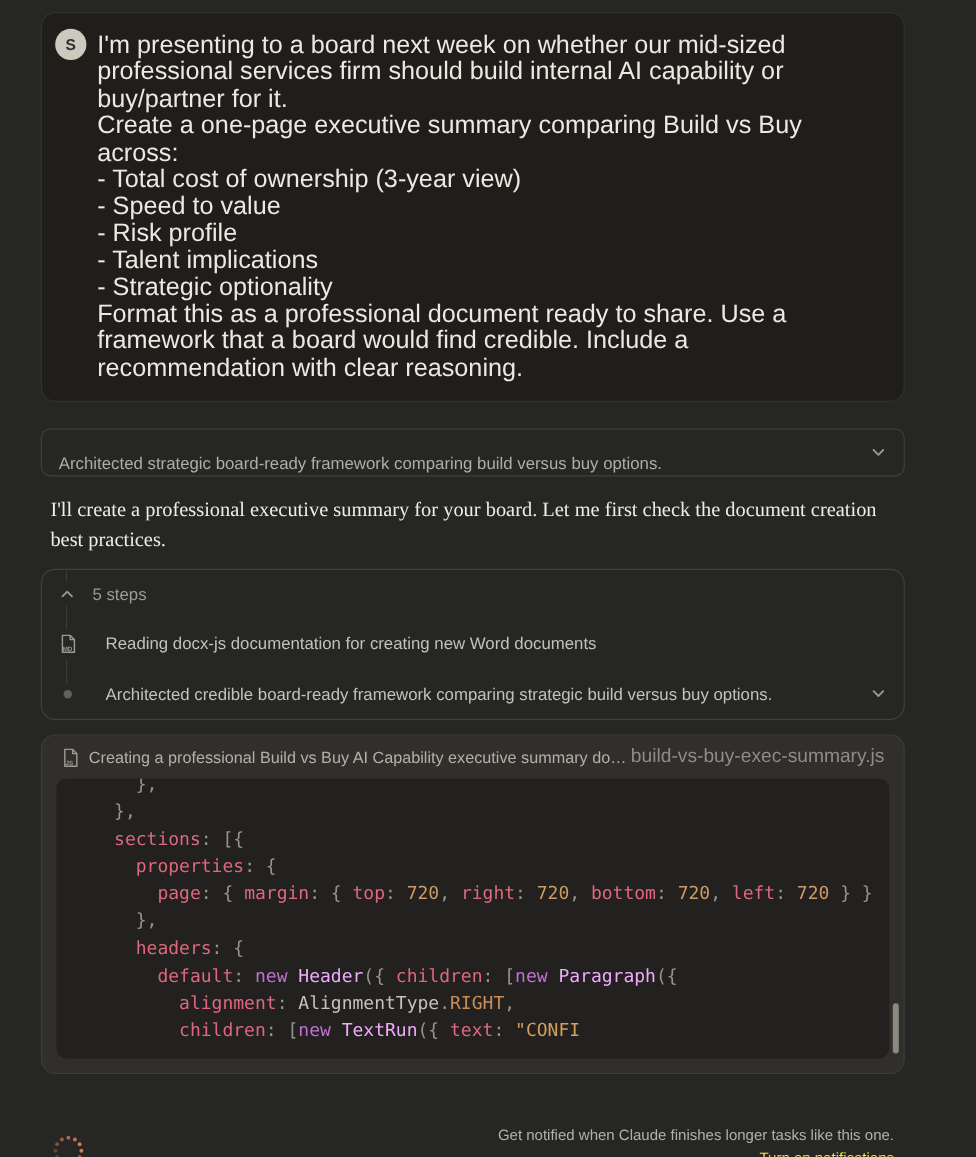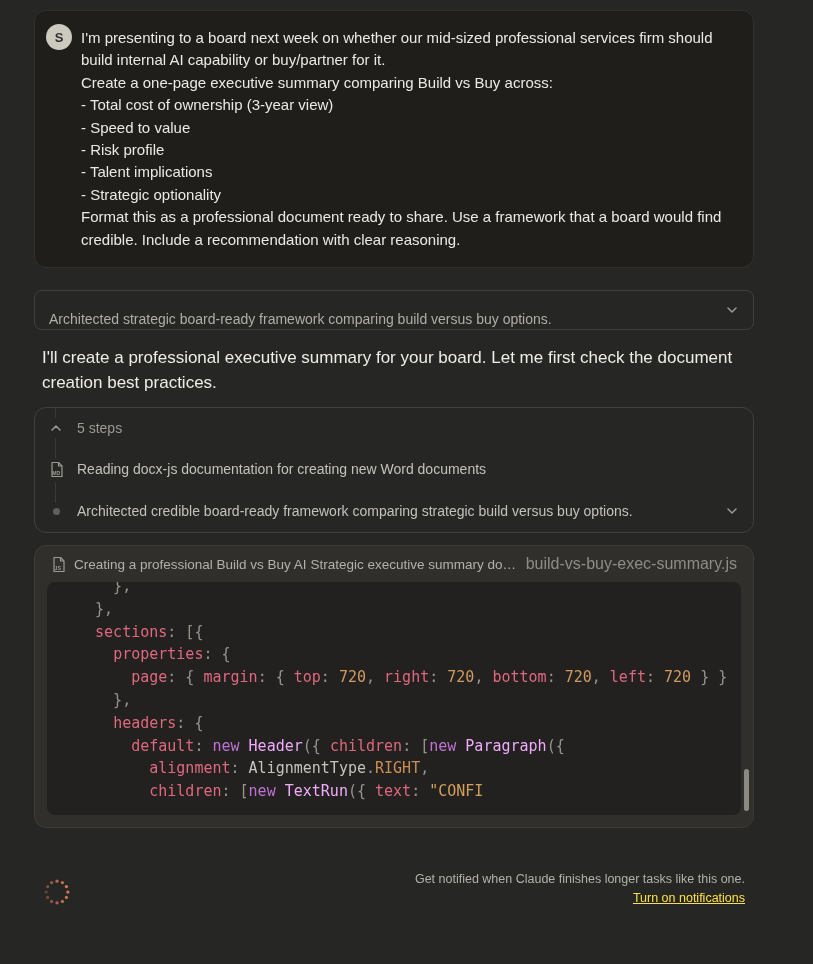--- a/index.html
+++ b/index.html
@@ -21,42 +21,42 @@
     padding: 16px 24px 16px 46px;
   }
   .avatar {
     position: absolute; left: 11px; top: 13px;
     width: 26px; height: 26px; border-radius: 50%;
     background: #ccc9bf; color: #30302e;
     font-size: 13px; font-weight: bold;
     display: flex; align-items: center; justify-content: center;
   }
   .user-text {
-    font-size: 15px; line-height: 22.4px;
+    font-size: 21px; line-height: 22.4px;
     white-space: pre-line; color: #ebe9e2;
   }
 
   
   .thought-pill {
     margin-top: 22px;
     height: 40px;
     border: 1px solid #41403b;
     border-radius: 8px;
     display: flex; align-items: center;
     padding: 0 14px;
     cursor: pointer;
   }
   .thought-pill .pill-label { font-size: 14px; color: #b0ada4; flex: 1; margin-top: 18px; }
 
   .chev { flex: none; }
   .chev path { stroke: #9c9992; stroke-width: 1.5; fill: none; stroke-linecap: round; stroke-linejoin: round; }
 
   
   .prose {
-    font-family: Liberation Sans, sans-serif;
+    font-family: Liberation Serif, serif;
     font-size: 17px; line-height: 24.5px;
     color: #eeece4;
     margin: 16px 0 0 8px;
     width: 706px;
   }
   .prose.second { margin-top: 14px; }
 
   
   .steps-panel {
     position: relative;
@@ -65,21 +65,21 @@
     border-radius: 12px;
     padding: 12px 14px 12px 13px;
   }
   .connector { position: absolute; left: 20px; width: 1px; background: #3b3a36; }
   .connector.c1 { top: 0; height: 10px; }
   .connector.c2 { top: 30px; height: 20px; }
   .connector.c3 { top: 74px; height: 21px; }
   .steps-header { display: flex; align-items: center; height: 16px; cursor: pointer; }
   .steps-header .icon-cell { width: 16px; display:flex; justify-content:center; }
   .steps-header .steps-count { font-size: 14px; color: #9d9a92; margin-left: 13px; }
-  .step-row { display: flex; align-items: center; height: 18px; cursor: pointer; }
+  .step-row { display: flex; align-items: center; height: 18px; cursor: pointer; gap: 11px; }
   .step-row.s1 { margin-top: 24px; }
   .step-row.s2 { margin-top: 24px; }
   .icon-cell { width: 16px; display: flex; justify-content: center; align-items: center; flex: none; }
   .step-label { font-size: 14px; color: #c4c1b8; margin-left: 13px; flex: 1; }
   .step-dot { width: 7px; height: 7px; border-radius: 50%; background: #62605b; }
   .file-icon path { stroke: #9d9a92; fill: none; stroke-width: 1.2; stroke-linejoin: round; }
   .file-icon text { fill: #9d9a92; font-family: "Liberation Sans", sans-serif; font-weight: bold; }
 
   
   .code-panel {
@@ -198,21 +198,21 @@
   </div>
 
 
   <div class="code-panel">
     <div class="code-header">
       <svg class="file-icon" width="15" height="17" viewBox="0 0 15 17">
         <path d="M3 1.5h6.5l3.5 3.5v10.5H3z"></path>
           <path d="M9.5 1.5V5H13"></path>
         <text x="3.6" y="14.2" font-size="5.2">JS</text>
       </svg>
-      <span class="code-title">Creating a professional Build vs Buy AI Strategic executive summary do…</span>
+      <span class="code-title">Creating a professional Build vs Buy AI Capability executive summary do…</span>
       <span class="code-filename">build-vs-buy-exec-summary.js</span>
     </div>
     <div class="code-area">
       <div class="code-pre"><div class="code-line"><span class="tok-p">    },</span></div><div class="code-line"><span class="tok-p">  },</span></div><div class="code-line"><span class="tok-p">  </span><span class="tok-k">sections</span><span class="tok-p">: [{</span></div><div class="code-line"><span class="tok-p">    </span><span class="tok-k">properties</span><span class="tok-p">: {</span></div><div class="code-line"><span class="tok-p">      </span><span class="tok-k">page</span><span class="tok-p">: { </span><span class="tok-k">margin</span><span class="tok-p">: { </span><span class="tok-k">top</span><span class="tok-p">: </span><span class="tok-n">720</span><span class="tok-p">, </span><span class="tok-k">right</span><span class="tok-p">: </span><span class="tok-n">720</span><span class="tok-p">, </span><span class="tok-k">bottom</span><span class="tok-p">: </span><span class="tok-n">720</span><span class="tok-p">, </span><span class="tok-k">left</span><span class="tok-p">: </span><span class="tok-n">720</span><span class="tok-p"> } }</span></div><div class="code-line"><span class="tok-p">    },</span></div><div class="code-line"><span class="tok-p">    </span><span class="tok-k">headers</span><span class="tok-p">: {</span></div><div class="code-line"><span class="tok-p">      </span><span class="tok-k">default</span><span class="tok-p">: </span><span class="tok-w">new</span><span class="tok-p"> </span><span class="tok-c">Header</span><span class="tok-p">({ </span><span class="tok-k">children</span><span class="tok-p">: [</span><span class="tok-w">new</span><span class="tok-p"> </span><span class="tok-c">Paragraph</span><span class="tok-p">({</span></div><div class="code-line"><span class="tok-p">        </span><span class="tok-k">alignment</span><span class="tok-p">: </span><span class="tok-i">AlignmentType</span><span class="tok-p">.</span><span class="tok-o">RIGHT</span><span class="tok-p">,</span></div><div class="code-line"><span class="tok-p">        </span><span class="tok-k">children</span><span class="tok-p">: [</span><span class="tok-w">new</span><span class="tok-p"> </span><span class="tok-c">TextRun</span><span class="tok-p">({ </span><span class="tok-k">text</span><span class="tok-p">: </span><span class="tok-s">"CONFI</span></div></div>
     </div>
     <div class="scroll-thumb"></div>
   </div>
 
   <div class="footer">
     <svg width="26" height="26" viewBox="0 0 24 24">

